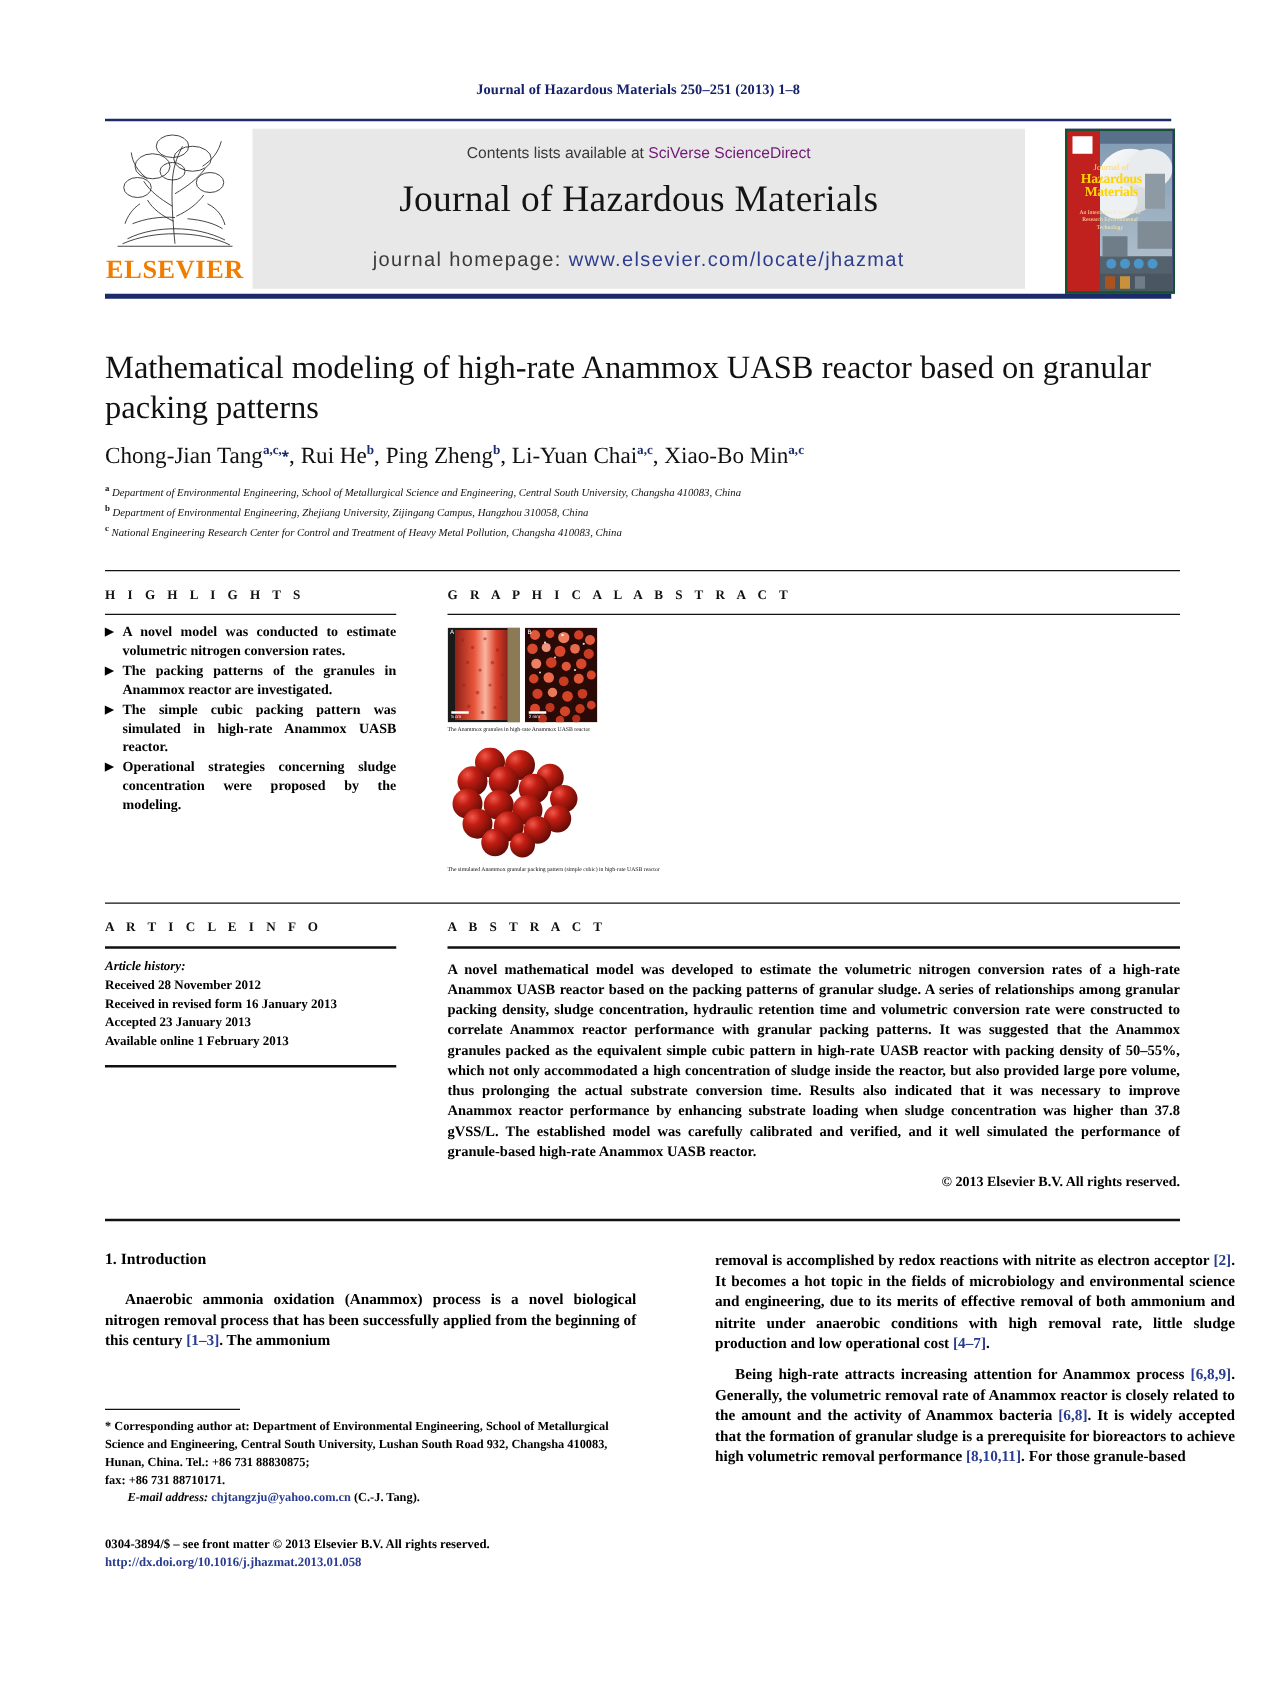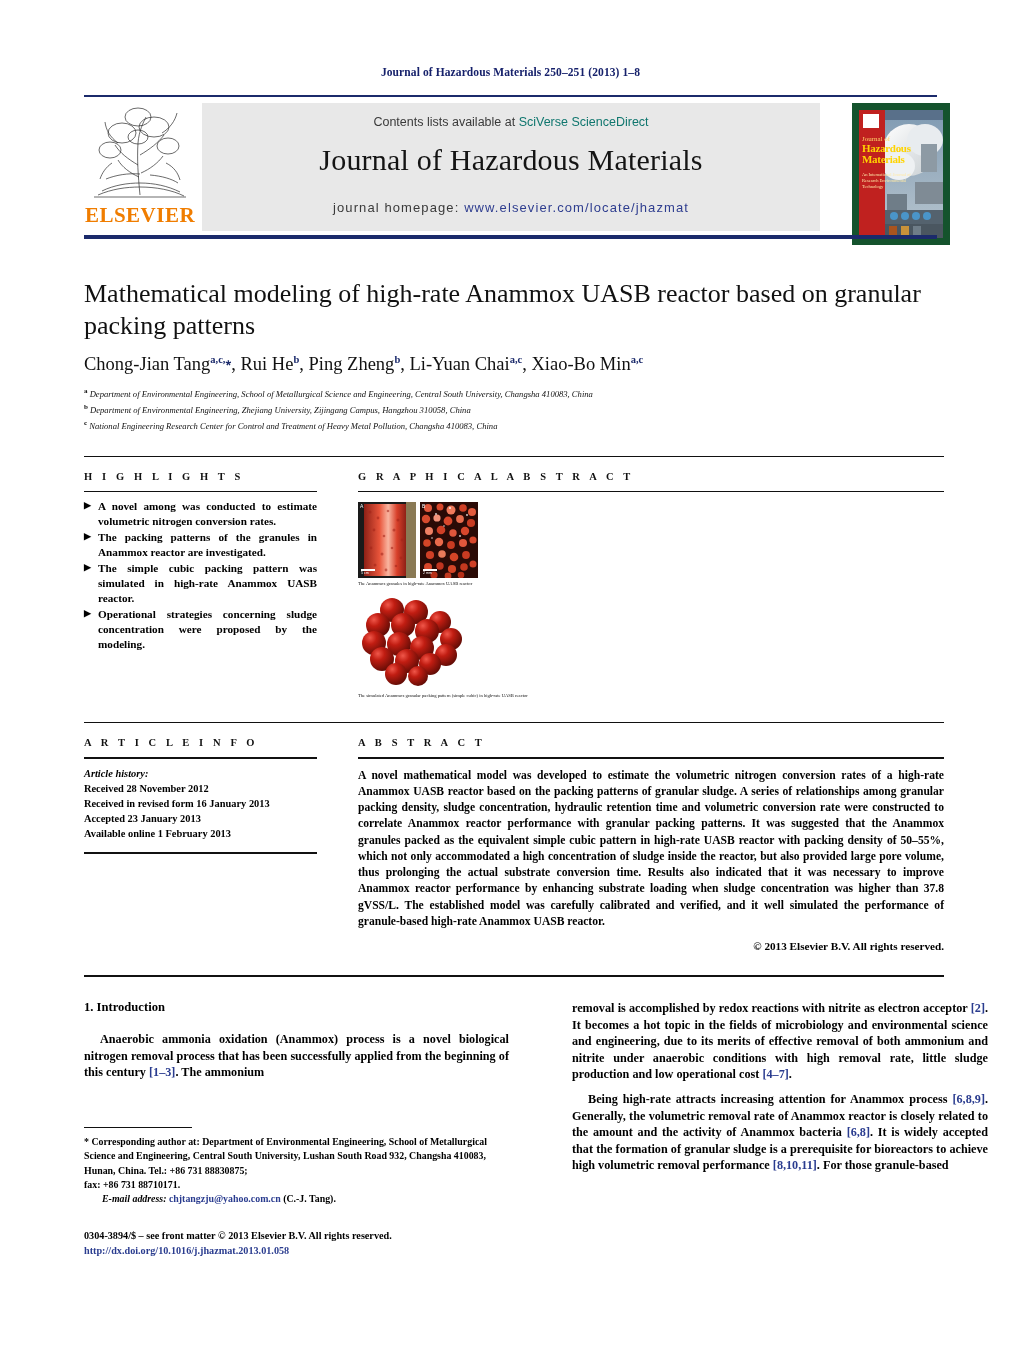--- a/index.html
+++ b/index.html
@@ -33,37 +33,37 @@
   }
 
   .contents-band{
     position:absolute;left:118px;top:8px;width:618px;height:128px;
     background:#e8e8e8;
   }
   .contents-line{
     position:absolute;left:0;top:12px;width:618px;text-align:center;
     font-family:"Liberation Sans",sans-serif;font-size:12.5px;color:#3a3a3a;
   }
-  .contents-line a{color:#0f766e;text-decoration:none;}
+  .contents-line a{color:#701a75;text-decoration:none;}
   .journal-name{
     position:absolute;left:0;top:40px;width:618px;text-align:center;
     font-family:"Liberation Serif",serif;font-size:30px;color:#141414;
     letter-spacing:.2px;
   }
   .homepage-line{
     position:absolute;left:0;top:97px;width:618px;text-align:center;
-    font-family:"Liberation Sans",sans-serif;font-size:13px;color:#3a3a3a;
+    font-family:"Liberation Sans",sans-serif;font-size:16px;color:#3a3a3a;
     letter-spacing:1.1px;
   }
   .homepage-line .url{color:#2e3d8f;}
 
   
   .cover{
     position:absolute;left:768px;top:8px;width:84px;height:128px;
-    border:7px solid #14532d;overflow:hidden;background:#6d28d9;
+    border:2px solid #14532d;overflow:hidden;background:#6d28d9;text-align:center;
   }
   .cover-band{position:absolute;left:0;top:0;width:26px;height:128px;background:#c0211f;}
   .cover-els{position:absolute;left:4px;top:4px;width:16px;height:14px;background:#fff;}
   .cover-title{
     position:absolute;left:3px;top:26px;width:64px;
     font-family:"Liberation Serif",serif;color:#ffd86b;font-size:7px;line-height:1;
   }
   .cover-title b{display:block;font-size:11px;color:#ffd400;letter-spacing:-.3px;}
   .cover-sub{position:absolute;left:3px;top:62px;width:62px;font-size:4.5px;color:#ffe9a8;line-height:1.3;}
   .cover-photo{position:absolute;left:26px;top:0;width:58px;height:128px;}
@@ -248,21 +248,21 @@
       <div><sup>b</sup> Department of Environmental Engineering, Zhejiang University, Zijingang Campus, Hangzhou 310058, China</div>
       <div><sup>c</sup> National Engineering Research Center for Control and Treatment of Heavy Metal Pollution, Changsha 410083, China</div>
     </div>
 
   <div class="band-rule-top"></div>
 
   <div class="col-left">
     <div class="sec-head">H I G H L I G H T S</div>
     <div class="hr-thin hl-rule"></div>
     <div class="hl-list">
-        <div class="hl-item"><span class="bullet">▶</span><span>A novel among was conducted to estimate volumetric nitrogen conversion rates.</span></div>
+        <div class="hl-item"><span class="bullet">▶</span><span>A novel model was conducted to estimate volumetric nitrogen conversion rates.</span></div>
         <div class="hl-item"><span class="bullet">▶</span><span>The packing patterns of the granules in Anammox reactor are investigated.</span></div>
         <div class="hl-item"><span class="bullet">▶</span><span>The simple cubic packing pattern was simulated in high-rate Anammox UASB reactor.</span></div>
         <div class="hl-item"><span class="bullet">▶</span><span>Operational strategies concerning sludge concentration were proposed by the modeling.</span></div>
       </div>
   </div>
 
   <div class="col-right">
     <div class="sec-head">G R A P H I C A L   A B S T R A C T</div>
     <div class="hr-thin ga-rule"></div>
     <div class="ga-figs">

